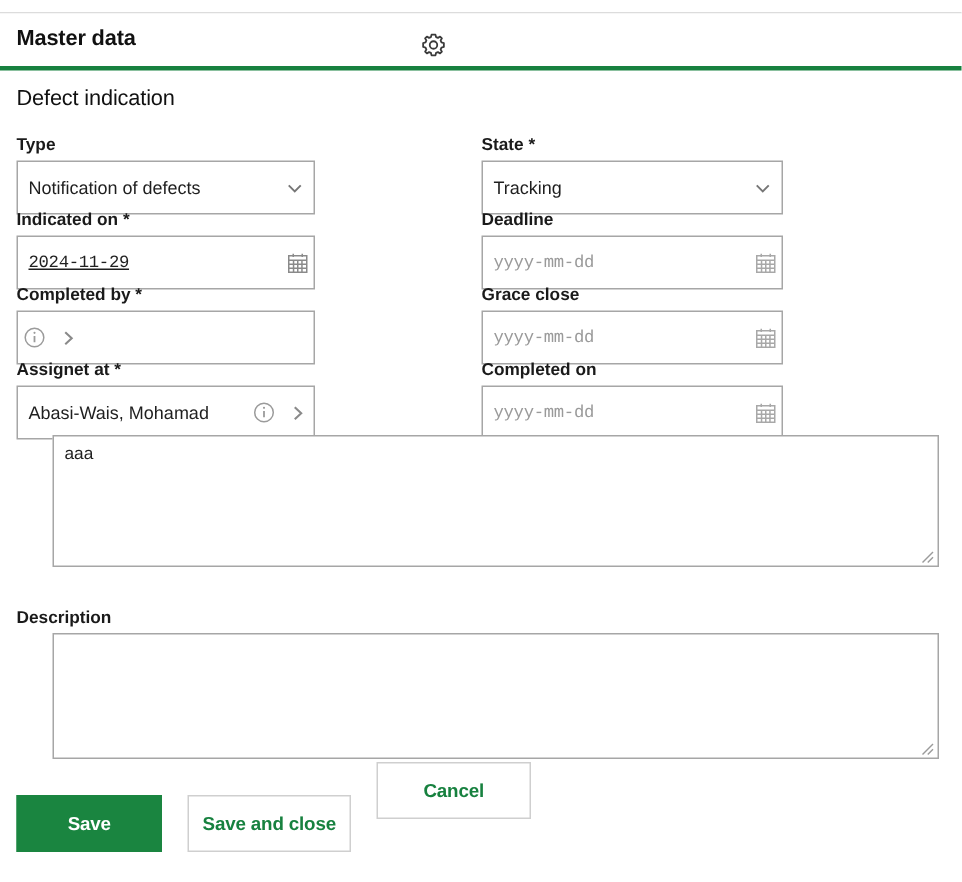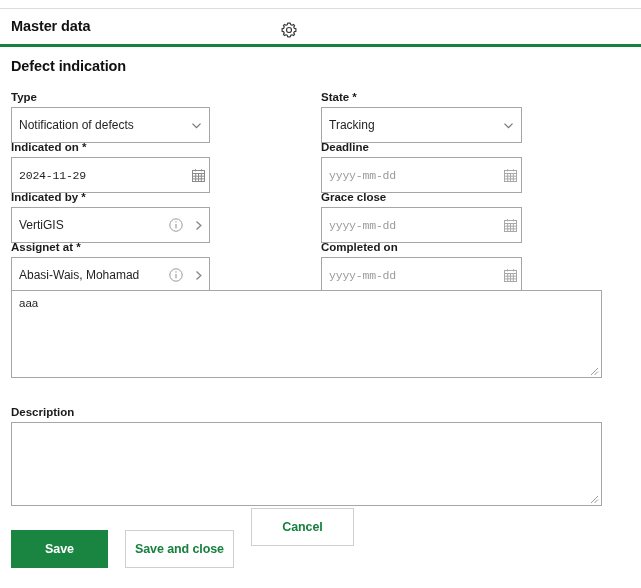--- a/index.html
+++ b/index.html
@@ -62,21 +62,21 @@
   
   .form-area {
     position: absolute;
     left: 0; top: 47px;
     width: 641px;
   }
   .section-title {
     position: absolute;
     left: 11px; top: 11px;
     font-size: 14.5px;
-    font-weight: bold;
+    font-weight: normal;
     color: #111111;
     letter-spacing: -0.1px;
   }
 
   .field {
     position: absolute;
   }
   .field-label {
     font-size: 11.5px;
     font-weight: bold;
@@ -106,20 +106,21 @@
     color: #9a9a9a;
     font-family: "Liberation Mono", monospace;
     font-size: 11.5px;
     letter-spacing: -0.2px;
   }
   .control .value.mono {
     font-family: "Liberation Mono", monospace;
     font-size: 11.5px;
     letter-spacing: -0.2px;
     color: #1f1f1f;
+    text-decoration: underline;
   }
   .adorn {
     width: 22px;
     height: 22px;
     display: flex;
     align-items: center;
     justify-content: center;
     flex: 0 0 auto;
     cursor: pointer;
   }
@@ -129,20 +130,21 @@
   .w-left  { width: 199px; }
   .w-right { width: 201px; }
 
   
   .ta-wrap {
     position: relative;
     box-sizing: border-box;
     border: 1px solid #a6a6a6;
     background: #ffffff;
     width: 591px;
+    margin-left: 24px;
   }
   .ta-text {
     font-size: 11.5px;
     color: #1f1f1f;
     padding: 5px 7px;
     font-family: "Liberation Sans", sans-serif;
     white-space: pre-wrap;
     line-height: 14px;
   }
   .grip {
@@ -225,23 +227,22 @@
           <line x1="7.5" y1="5.5" x2="7.5" y2="13.5"></line>
           <line x1="10.3" y1="5.5" x2="10.3" y2="13.5"></line>
           <line x1="1.5" y1="8.2" x2="13.5" y2="8.2"></line>
           <line x1="1.5" y1="10.9" x2="13.5" y2="10.9"></line>
         </svg>
       </div>
     </div>
   </div>
 
   <div class="field" style="left:11px; top:143px;">
-    <div class="field-label">Indicated by *</div>
+    <div class="field-label">Completed by *</div>
     <div class="control w-left">
-      <div class="value">VertiGIS</div>
       <div class="adorn">
         <svg width="16" height="16" viewBox="0 0 16 16" fill="none" stroke="#9b9b9b" stroke-width="1">
           <circle cx="8" cy="8" r="6.2"></circle>
           <line x1="8" y1="7" x2="8" y2="11.2" stroke-width="1.2"></line>
           <circle cx="8" cy="4.9" r="0.72" fill="#9b9b9b" stroke="none"></circle>
         </svg>
       </div>
       <div class="adorn">
         <svg width="13" height="13" viewBox="0 0 13 13" fill="none" stroke="#8a8a8a" stroke-width="1.4">
           <path d="M4.5 2.5 L8.8 6.5 L4.5 10.5"></path>

